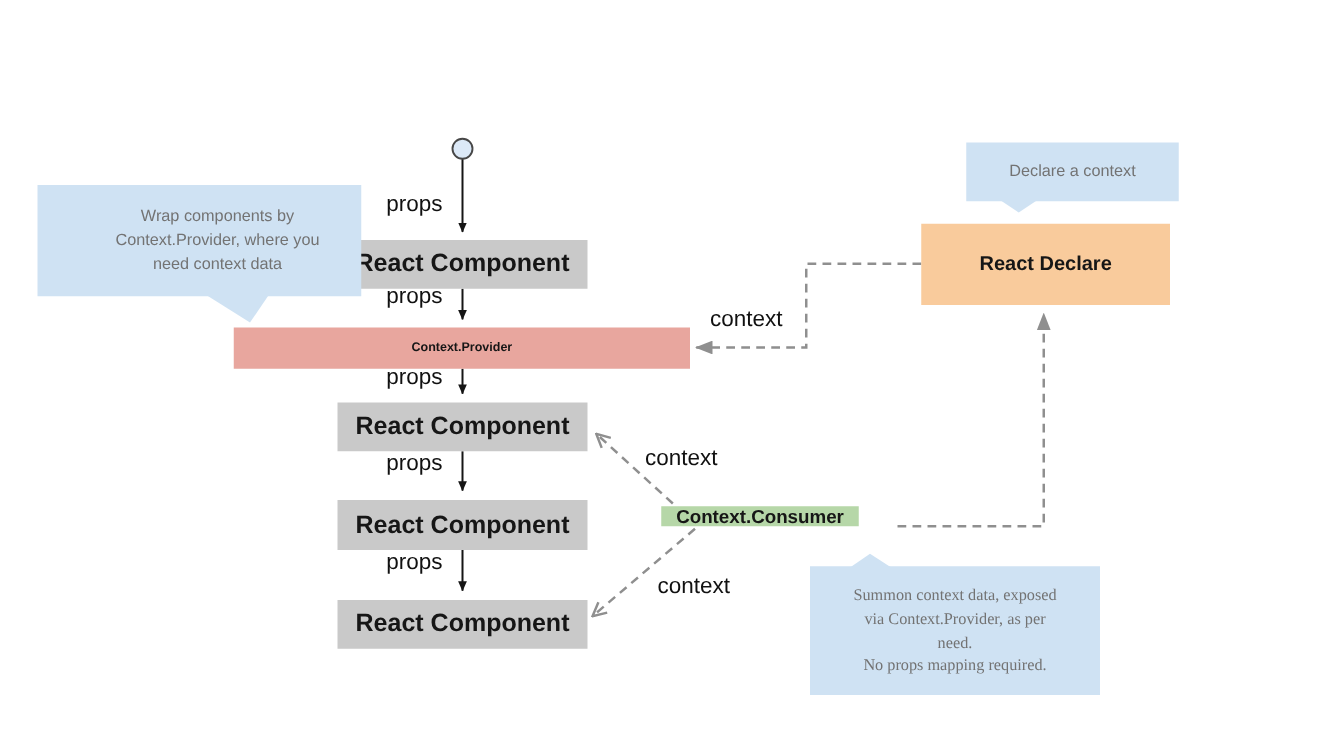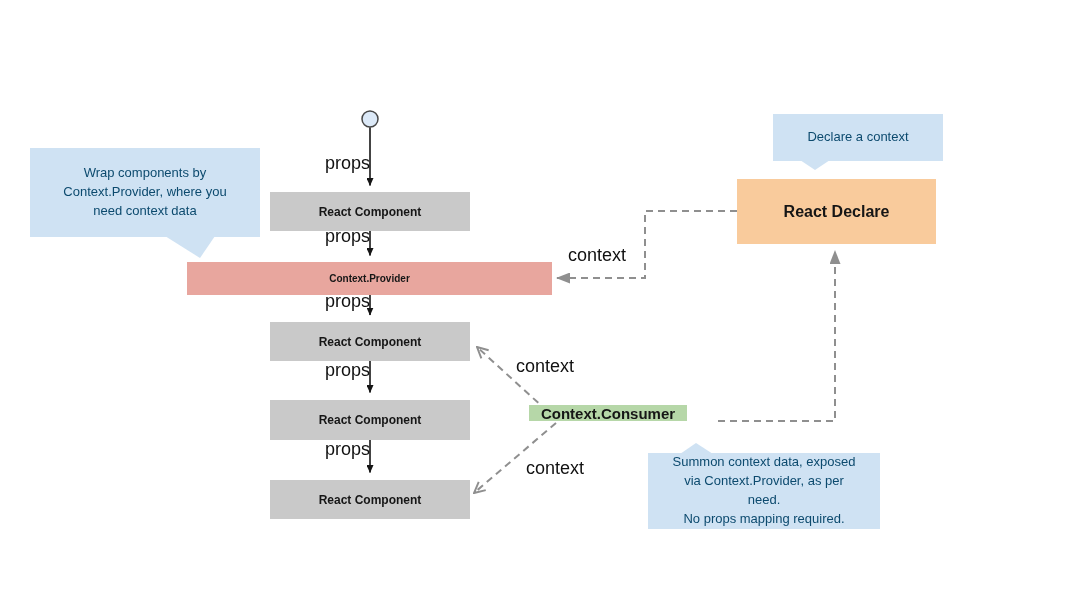--- a/index.html
+++ b/index.html
@@ -19,75 +19,75 @@
   }
   .node {
     position: absolute;
     display: flex;
     align-items: center;
     justify-content: center;
     font-weight: bold;
     color: #161616;
     text-align: center;
   }
-  .node.gray   { background: var(--box-gray, #c9c9c9);   font-size: 12px; }
+  .node.gray   { background: var(--box-gray, #c9c9c9);   font-size: 20px; }
   .node.red    { background: var(--box-red, #e8a69e);    font-size: 10px; }
   .node.orange { background: var(--box-orange, #f9cb9c); font-size: 16px; }
   .node.green  { background: var(--box-green, #b6d7a8);  font-size: 15px; }
 
   .rc1      { left: 270px; top: 192px; width: 200px; height: 39px; }
   .provider { left: 187px; top: 262px; width: 365px; height: 33px; }
   .rc2      { left: 270px; top: 322px; width: 200px; height: 39px; }
   .rc3      { left: 270px; top: 400px; width: 200px; height: 40px; }
   .rc4      { left: 270px; top: 480px; width: 200px; height: 39px; }
   .rcontext { left: 737px; top: 179px; width: 199px; height: 65px; }
   .consumer { left: 529px; top: 405px; width: 158px; height: 16px; }
 
   .edge-label {
     position: absolute;
     font-size: 18px;
     color: #111111;
     white-space: nowrap;
   }
-  .props-label { left: 308px; width: 62px; text-align: right; }
+  .props-label { left: 292px; width: 62px; text-align: right; }
   .p1 { top: 153px; } .p2 { top: 226px; } .p3 { top: 291px; }
   .p4 { top: 360px; } .p5 { top: 439px; }
   .ctx-provider { left: 568px; top: 245px; }
   .ctx-upper    { left: 516px; top: 356px; }
   .ctx-lower    { left: 526px; top: 458px; }
 
   .tooltip {
     position: absolute;
     background: var(--tooltip-blue, #cfe2f3);
-    color: #0c4a6e;
+    color: #737373;
     font-size: 13px;
     line-height: 1.45;
     text-align: center;
     white-space: pre-line;
     display: flex;
     align-items: center;
     justify-content: center;
   }
   .tooltip::after { content: ""; position: absolute; width: 0; height: 0; }
 
-  .tt-wrap { left: 30px; top: 148px; width: 230px; height: 89px; }
+  .tt-wrap { left: 30px; top: 148px; width: 230px; height: 89px; padding-left: 29px; }
   .tt-wrap::after {
     top: 100%; left: 135px; margin-top: -1px;
     border-top: 22px solid var(--tooltip-blue, #cfe2f3);
     border-left: 35px solid transparent;
     border-right: 15px solid transparent;
   }
   .tt-declare { left: 773px; top: 114px; width: 170px; height: 47px; }
   .tt-declare::after {
     top: 100%; left: 27px; margin-top: -1px;
     border-top: 10px solid var(--tooltip-blue, #cfe2f3);
     border-left: 15px solid transparent;
     border-right: 15px solid transparent;
   }
-  .tt-summon { left: 648px; top: 453px; width: 232px; height: 76px; }
+  .tt-summon { left: 648px; top: 453px; width: 232px; height: 103px; font-family: Liberation Serif, serif; }
   .tt-summon::after {
     bottom: 100%; left: 32px; margin-bottom: -1px;
     border-bottom: 11px solid var(--tooltip-blue, #cfe2f3);
     border-left: 16px solid transparent;
     border-right: 17px solid transparent;
   }
 </style>
 </head>
 <body>
 

